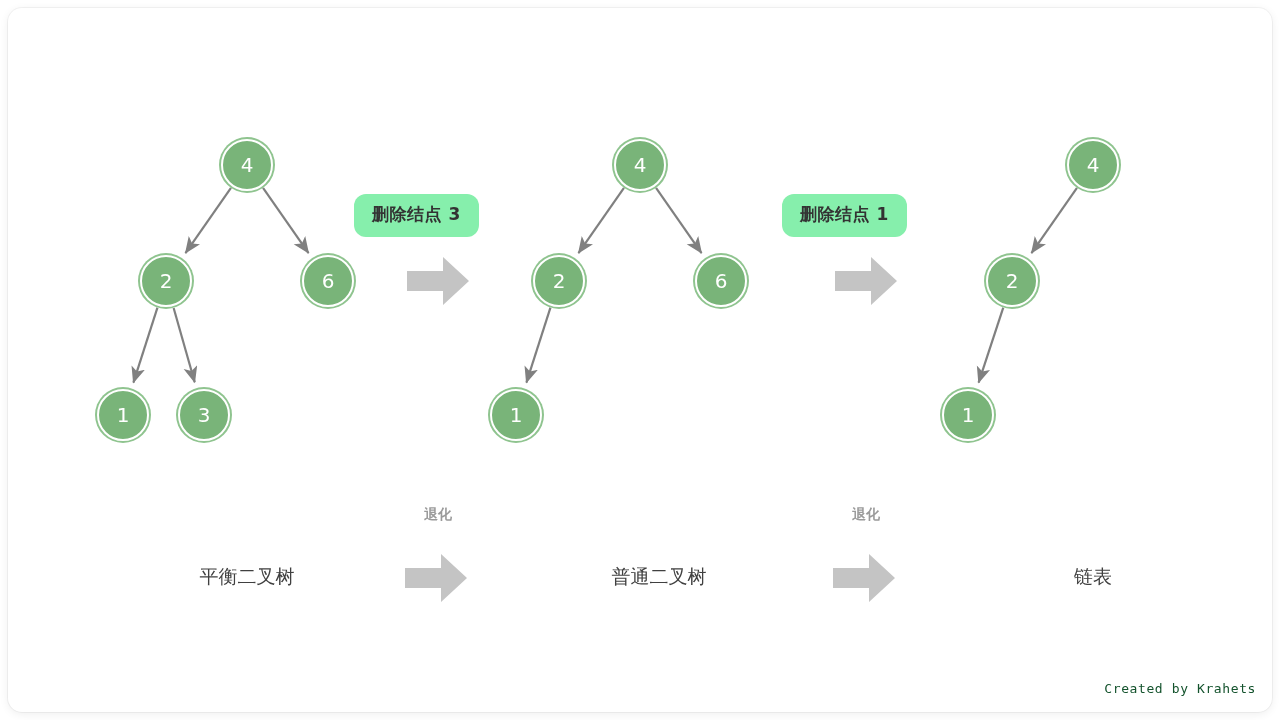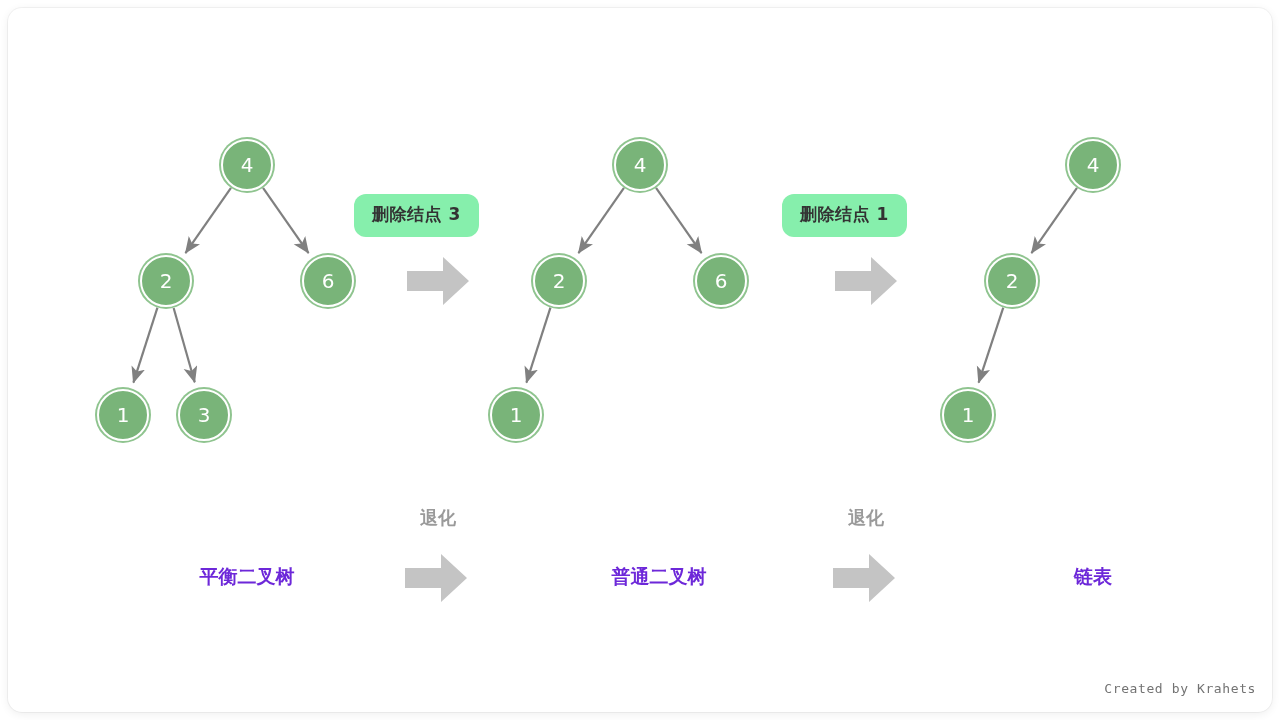--- a/index.html
+++ b/index.html
@@ -64,42 +64,42 @@
     font-family: "DejaVu Sans", "Liberation Sans", sans-serif;
     letter-spacing: 0.5px;
   }
   .big-arrow {
     position: absolute;
     width: 66px;
     height: 56px;
   }
   .caption {
     position: absolute;
-    color: #6d28d9;
+    color: #404040;
     font-size: 19px;
-    font-weight: bold;
+    font-weight: normal;
     white-space: nowrap;
     font-family: "DejaVu Sans", "Liberation Sans", sans-serif;
     text-align: center;
     transform: translateX(-50%);
   }
   .degrade-label {
     position: absolute;
     color: #9a9a9a;
-    font-size: 18px;
+    font-size: 14px;
     font-weight: bold;
     white-space: nowrap;
     font-family: "DejaVu Sans", "Liberation Sans", sans-serif;
     transform: translateX(-50%);
   }
   .credit {
     position: absolute;
     right: 24px;
     bottom: 24px;
-    color: #737373;
+    color: #14532d;
     font-size: 13px;
     letter-spacing: 0.6px;
     font-family: "DejaVu Sans Mono", "Liberation Mono", monospace;
   }
 </style>
 </head>
 <body>
 
 <div id="canvas">
   <div class="card"></div>

